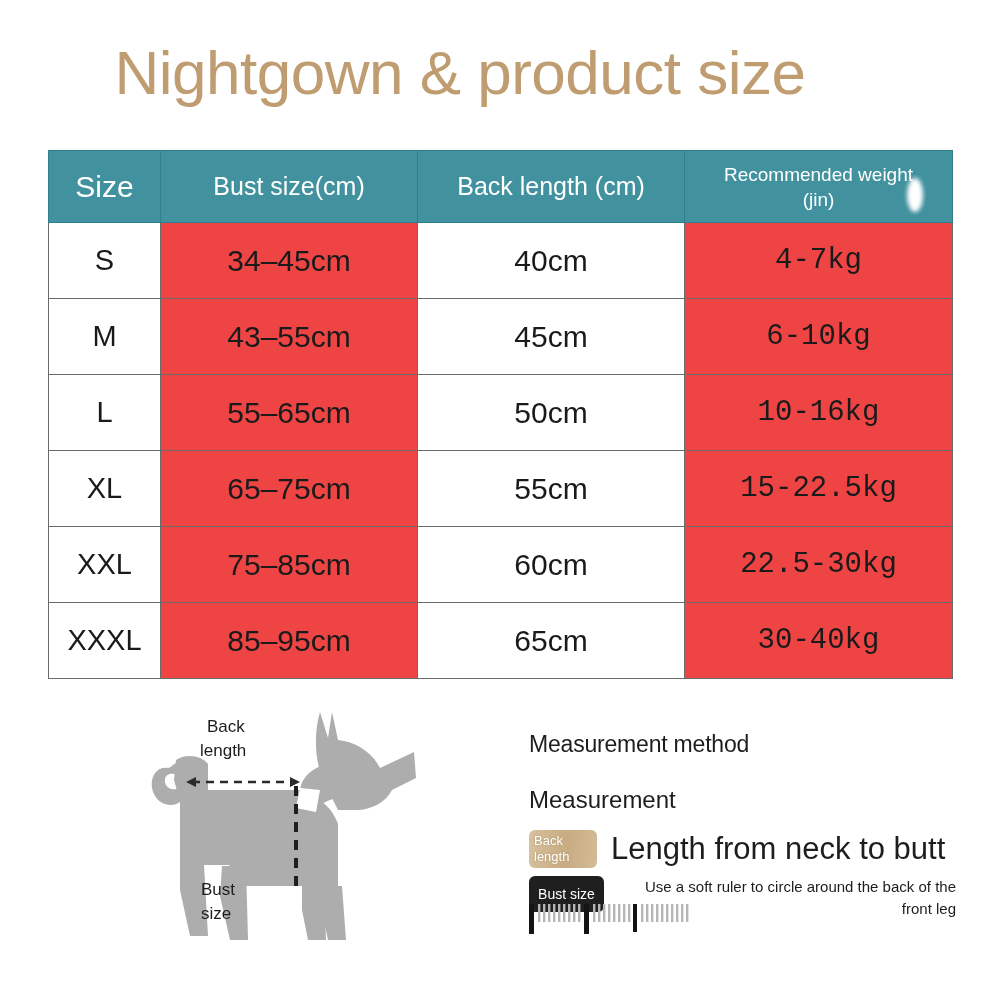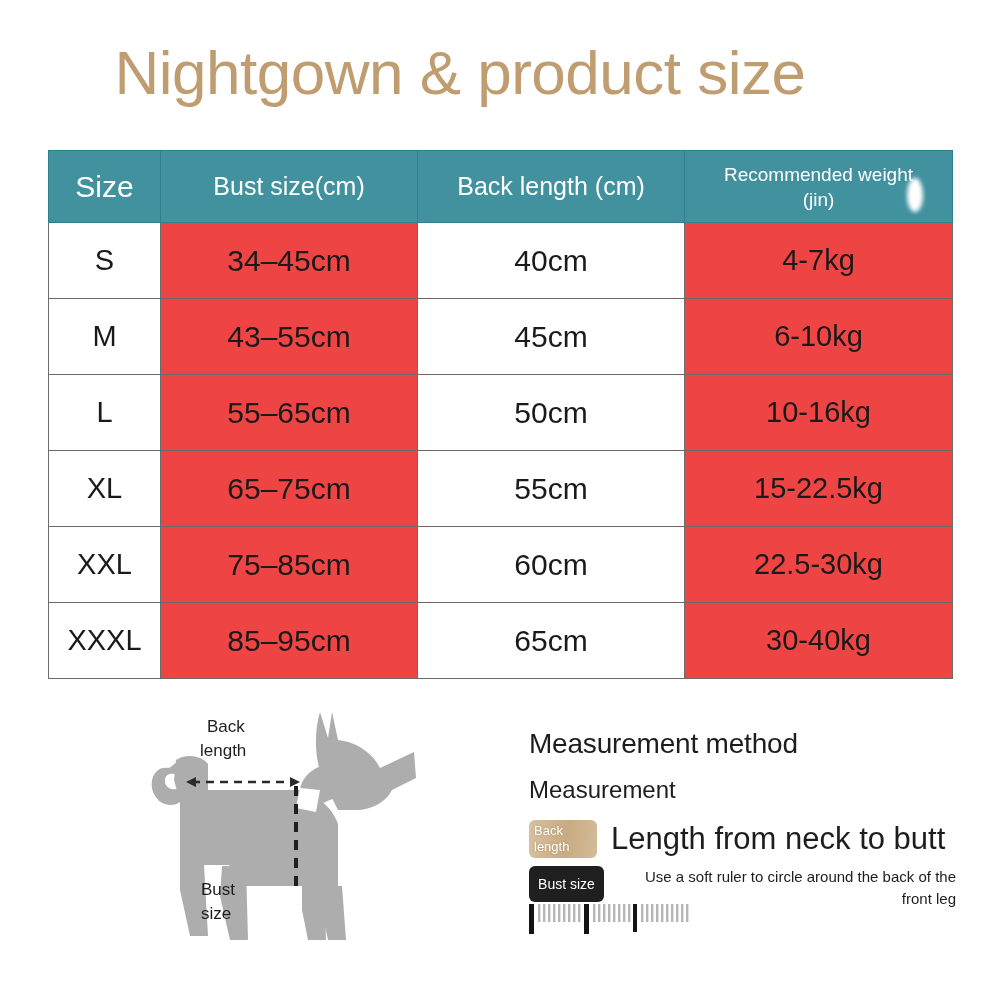--- a/index.html
+++ b/index.html
@@ -67,21 +67,21 @@
     vertical-align: middle;
     border: 1px solid #6b6b6b;
     font-size: 30px;
     color: #1a1a1a;
     background: #ffffff;
     padding: 0 4px;
     box-sizing: border-box;
   }
   #size-table tbody td.shade { background: #ef4444; }
   #size-table tbody td.col-size { font-size: 29px; }
-  #size-table tbody td.col-weight { font-size: 29px; }
+  #size-table tbody td.col-weight { font-size: 29px; font-family: Liberation Mono, monospace; }
 
   
   #bottom-area {
     position: absolute;
     left: 16px;
     top: 690px;
     width: 866px;
     height: 310px;
   }
 
@@ -96,32 +96,32 @@
   #dog-figure svg { display: block; }
 
   
   #measure-block {
     position: absolute;
     left: 513px;
     top: 34px;
     width: 430px;
   }
   #measure-heading {
-    font-size: 28px;
+    font-size: 23px;
     line-height: 40px;
     font-weight: 400;
     color: #1d1d1d;
     letter-spacing: -0.2px;
   }
   #measure-sub {
     font-size: 24px;
     line-height: 32px;
     font-weight: 400;
     color: #1d1d1d;
-    margin-top: 10px;
+    margin-top: 20px;
   }
 
   .measure-row {
     display: flex;
     align-items: flex-start;
     margin-top: 10px;
   }
   #row-back-length { margin-top: 14px; align-items: center; }
   #row-bust-size { margin-top: 8px; align-items: flex-start; }
 

